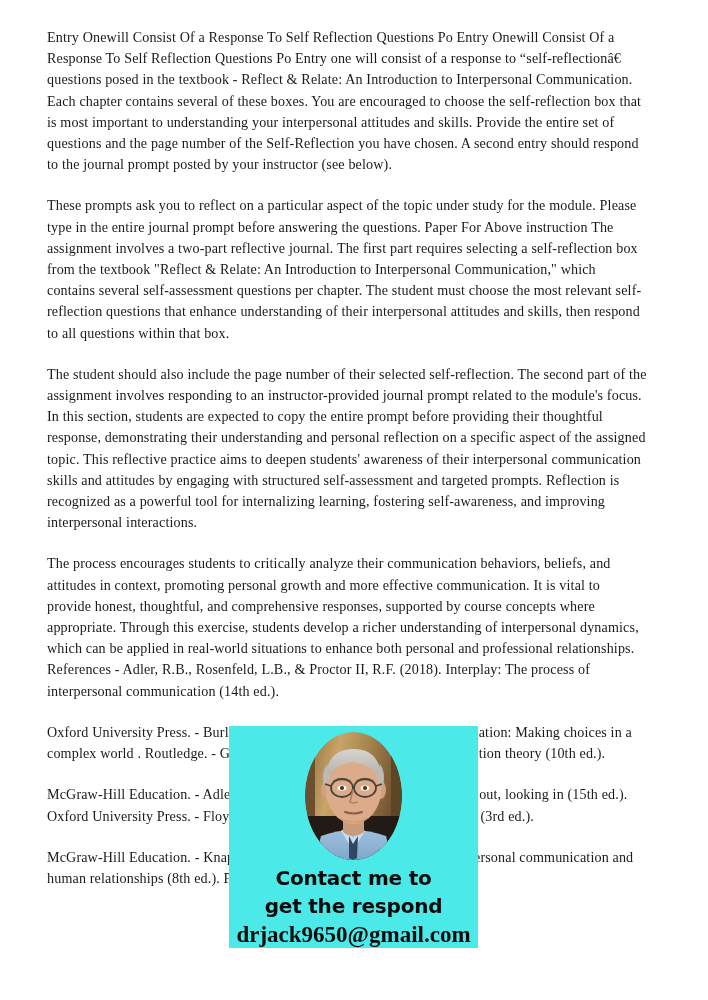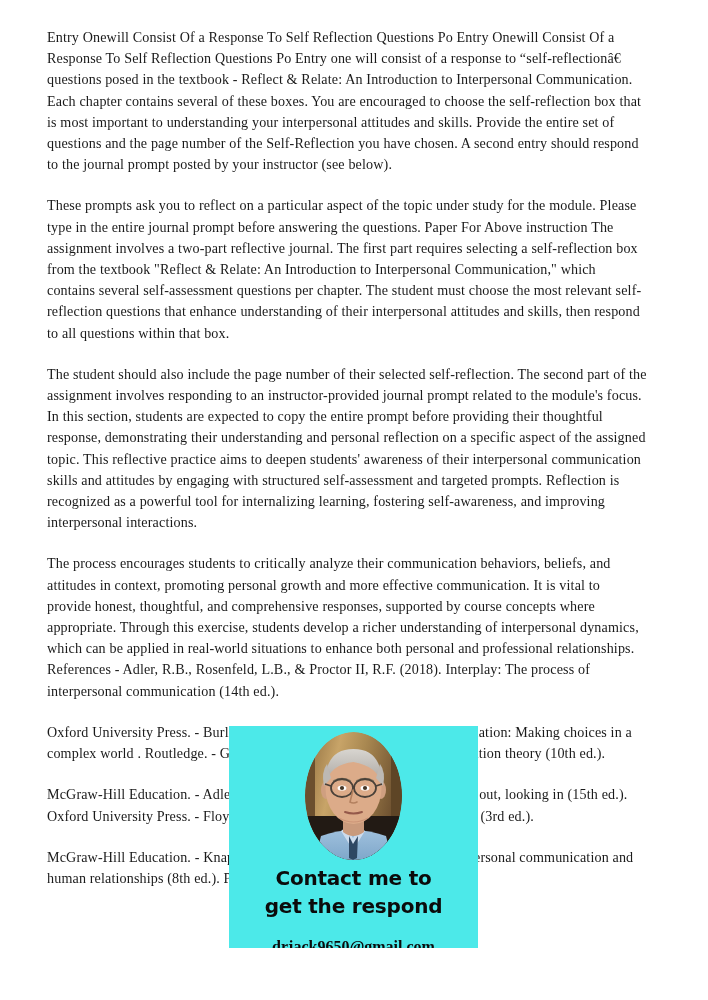--- a/index.html
+++ b/index.html
@@ -65,26 +65,26 @@
     line-height: 28px;
     color: #0b0b0b;
     letter-spacing: -0.01em;
     text-align: center;
     white-space: nowrap;
   }
   #promo-line1 { margin-top: 4px; }
   #promo-email {
     font-family: "Liberation Serif", "DejaVu Serif", serif;
     font-weight: bold;
-    font-size: 16px;
+    font-size: 23px;
     line-height: 28px;
     color: #0b0b0b;
     text-align: center;
     white-space: nowrap;
-    margin-top: 13px;
+    margin-top: 1px;
   }
 </style>
 </head>
 <body>
 
 <div id="page">
 
   <div id="doc-body">
     <p class="para">Entry Onewill Consist Of a Response To Self Reflection Questions Po Entry Onewill Consist Of a Response To Self Reflection Questions Po Entry one will consist of a response to “self-reflectionâ€ questions posed in the textbook - Reflect &amp; Relate: An Introduction to Interpersonal Communication. Each chapter contains several of these boxes. You are encouraged to choose the self-reflection box that is most important to understanding your interpersonal attitudes and skills. Provide the entire set of questions and the page number of the Self-Reflection you have chosen. A second entry should respond to the journal prompt posted by your instructor (see below).</p>
     <p class="para">These prompts ask you to reflect on a particular aspect of the topic under study for the module. Please type in the entire journal prompt before answering the questions. Paper For Above instruction The assignment involves a two-part reflective journal. The first part requires selecting a self-reflection box from the textbook "Reflect &amp; Relate: An Introduction to Interpersonal Communication," which contains several self-assessment questions per chapter. The student must choose the most relevant self-reflection questions that enhance understanding of their interpersonal attitudes and skills, then respond to all questions within that box.</p>

